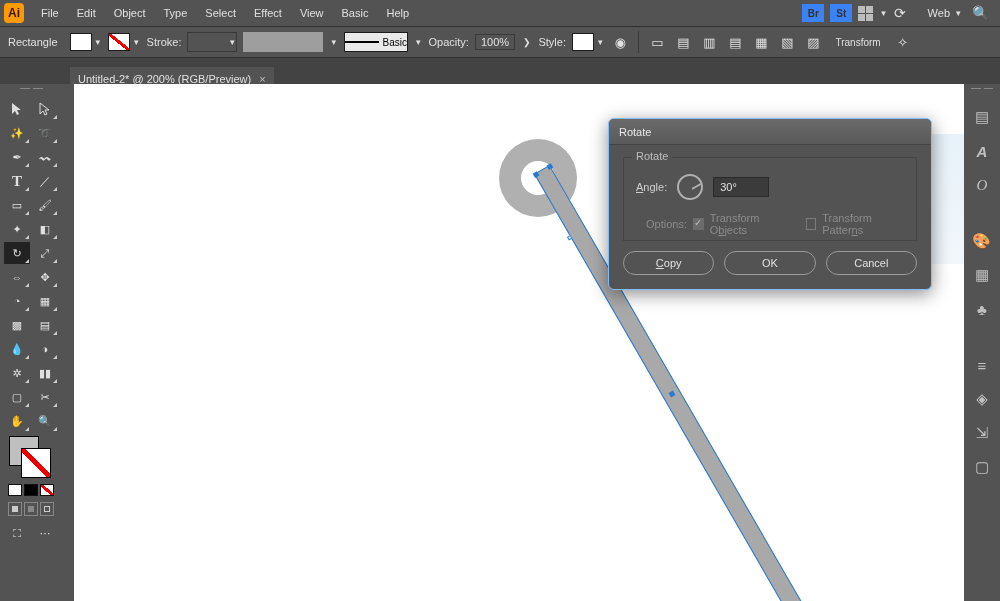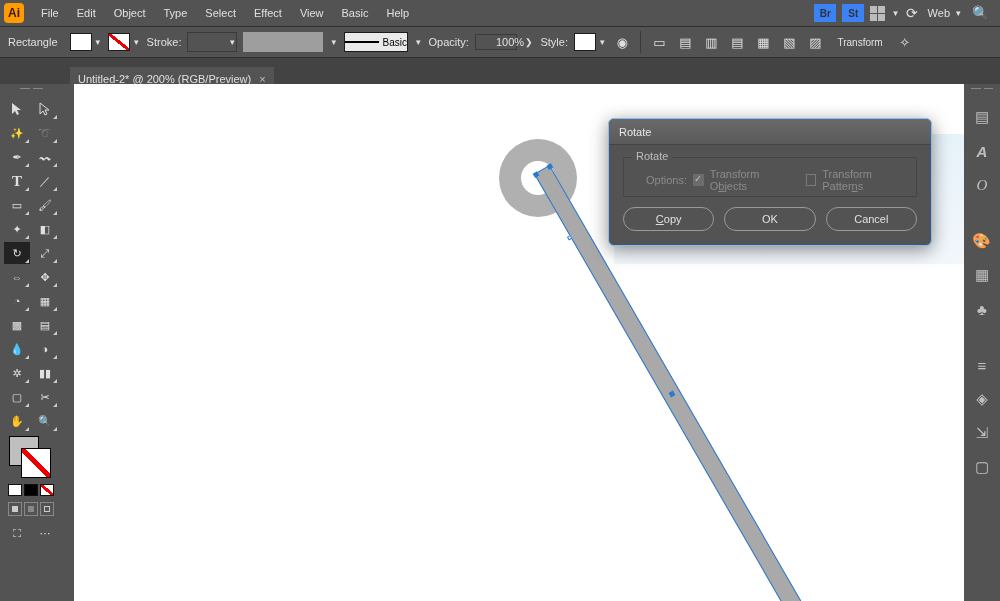--- a/index.html
+++ b/index.html
@@ -7,38 +7,38 @@
 
 
 .menubar { height:26px; background:#535353; display:flex; align-items:center; padding:0 4px; color:#e0e0e0; }
 .ai-logo { width:20px; height:20px; background:#FF9A00; color:#3b1900; font-weight:bold; font-size:12px; display:flex; align-items:center; justify-content:center; margin-right:8px; border-radius:4px; }
 .menu-item { padding:0 9px; line-height:26px; cursor:default; }
 .menubar-right { margin-left:auto; display:flex; align-items:center; gap:6px; }
 .sq-btn { width:22px; height:18px; background:#3b82f6; display:flex; align-items:center; justify-content:center; color:#333; font-size:10px; font-weight:bold; }
 .quad-icon { display:inline-grid; grid-template-columns:7px 7px; grid-template-rows:7px 7px; gap:1px; }
 .quad-icon span { background:#bcbcbc; }
 .refresh { color:#e0e0e0; font-size:14px; }
-.web-sel { display:flex; align-items:center; gap:4px; color:#e0e0e0; padding:0 4px; }
+.web-sel { display:flex; align-items:center; gap:4px; color:#e0e0e0; padding:0 4px;margin-left:12px; }
 .search-ic { font-size:14px; color:#e0e0e0; padding:0 6px; }
 
 
 .optbar { height:32px; background:#535353; border-top:1px solid #2f2f2f; border-bottom:1px solid #2f2f2f; display:flex; align-items:center; padding:0 8px; color:#e0e0e0; gap:6px; }
 .opt-label { padding:0 6px 0 0; }
 .swatch-drop { display:flex; align-items:center; gap:2px; }
 .swatch { width:22px; height:18px; border:1px solid #1e1e1e; }
 .swatch-white { background:#fff; }
 .swatch-none { background:#fff; position:relative; }
 .swatch-none::after { content:""; position:absolute; inset:0; background:linear-gradient(to top right, transparent 44%, #e00 44%, #e00 56%, transparent 56%); }
 .chev { font-size:9px; color:#e0e0e0; padding:0 2px; }
 .num-field { width:50px; height:20px; background:#535353; border:1px solid #3a3a3a; display:flex; align-items:center; }
 .stroke-bar { width:80px; height:20px; background:#9e9e9e; }
 .brush-sel { width:64px; height:20px; background:#eaeaea; border:1px solid #1c1c1c; display:flex; align-items:center; justify-content:center; gap:4px; }
 .brush-line { width:36px; height:2px; background:#000; }
 .brush-lbl { color:#000; font-size:10px; }
-.opac-field { width:40px; height:16px; background:#535353; border:1px solid #3a3a3a; display:flex; align-items:center; padding:0 20px; }
+.opac-field { width:40px; height:16px; background:#535353; border:1px solid #3a3a3a; display:flex; align-items:center; padding:0 5px; }
 .opt-icon { width:20px; height:20px; display:flex; align-items:center; justify-content:center; color:#e0e0e0; font-size:13px; }
 .divider { width:1px; height:22px; background:#3a3a3a; margin:0 2px; }
 .transform-lbl { padding:0 6px; font-size:10px; }
 
 
 .tabrow { height:33px; background:#434343; display:flex; align-items:flex-end; padding-left:70px; }
 .doc-tab { height:24px; background:#535353; display:flex; align-items:center; padding:0 8px; color:#e0e0e0; gap:8px; }
 .tab-close { color:#c0c0c0; cursor:pointer; }
 
 
@@ -301,20 +301,27 @@
   </div>
 </div>
 
 <div class="dialog">
   <div class="dlg-title">
     <span>Rotate</span>
   </div>
   <div class="dlg-body">
     <div class="section">
       <span class="section-title">Rotate</span>
+      <div class="angle-row">
+        <span class="angle-label"><u>A</u>ngle:</span>
+        <div class="angle-dial"></div>
+        <div class="angle-input">
+            <span>30°</span>
+          </div>
+      </div>
       <div class="opts-row">
         <span>Options:</span>
         <span class="chk disabled-checked"></span>
         <span>Transform O<u>b</u>jects</span>
         <span style="width:6px"></span>
         <span class="chk"></span>
         <span>Transform Patter<u>n</u>s</span>
       </div>
     </div>
     <div class="btn-row">

